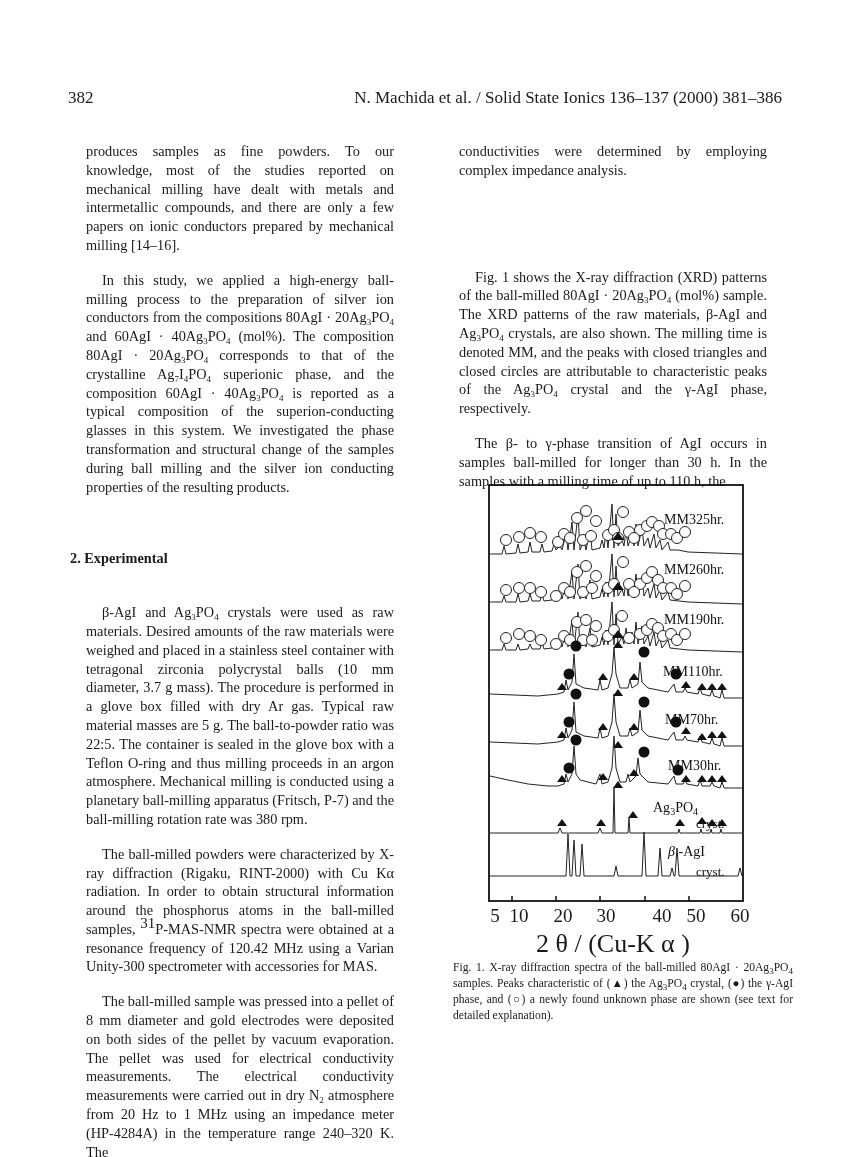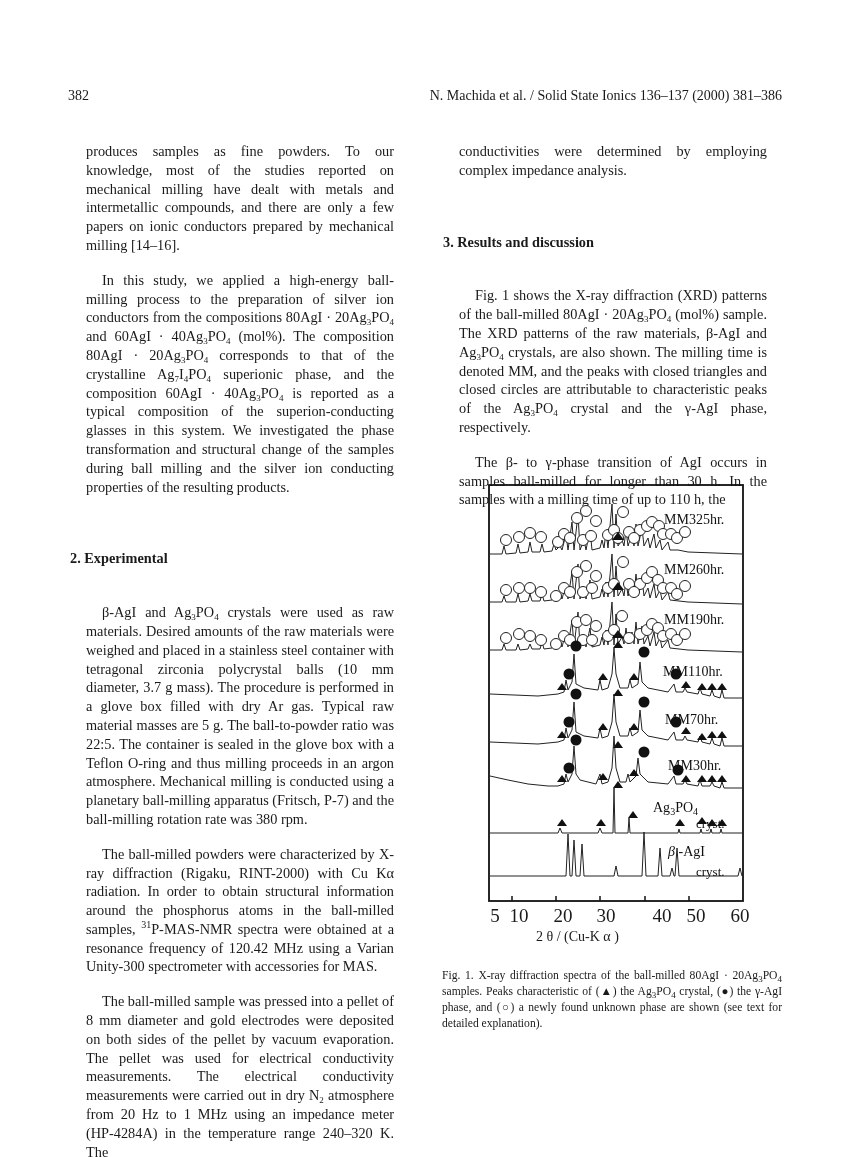--- a/index.html
+++ b/index.html
@@ -1,37 +1,37 @@
 <!DOCTYPE html>
 <html><head>
 <meta charset="utf-8">
 <style>
   html, body { margin: 0; padding: 0; background: #ffffff; }
   body { width: 849px; height: 1157px; position: relative; overflow: hidden;
          font-family: "Liberation Serif", "DejaVu Serif", serif; color: #1a1a1a; }
   .header { position: absolute; top: 88px; left: 68px; width: 714px; height: 18px;
-            font-size: 14px; }
+            font-size: 17px; }
   .header .pg { position: absolute; left: 0; top: 0; }
   .header .run { position: absolute; left: 12px; right: 0; top: 0; text-align: right; }
   .col { position: absolute; top: 126px; width: 340px; font-size: 14.3px; line-height: 18.8px;
          text-align: justify; }
   .col.left { left: 70px; }
   .col.right { left: 443px; }
   .col p { margin: 16px; text-indent: 16px; }
   .col p.noindent { text-indent: 0; }
   .col h2 { font-size: 14.3px; font-weight: bold; margin: 0; text-indent: 0; }
   sub { font-size: 9px; vertical-align: -3px; line-height: 0; }
-  sup { font-size: 10px; vertical-align: 6px; line-height: 0; }
+  sup { font-size: 15px; vertical-align: 6px; line-height: 0; }
   .figure { position: absolute; left: 488px; top: 484px; width: 214px; height: 418px; }
   .axis-ticks { position: absolute; left: 478px; top: 905px; width: 280px; height: 24px;
                 font-size: 19px; }
   .axis-ticks span { position: absolute; top: 0; transform: translateX(-50%); }
-  .axis-label { position: absolute; left: 536px; top: 929px; font-size: 14px; }
-  .caption { position: absolute; left: 442px; top: 960px; width: 340px; font-size: 11.6px;
-             line-height: 16px; text-align: justify; margin-top: 8px; }
+  .axis-label { position: absolute; left: 536px; top: 929px; font-size: 26px; }
+  .caption { position: absolute; left: 453px; top: 960px; width: 340px; font-size: 11.6px;
+             line-height: 16px; text-align: justify; }
 </style>
 </head>
 <body>
 
 <div class="header">
   <span class="pg">382</span>
   <span class="run">N. Machida et al. / Solid State Ionics 136–137 (2000) 381–386</span>
 </div>
 
 <div class="col left">
@@ -41,21 +41,20 @@
   <h2>2.  Experimental</h2>
   <div style="height:19px"></div>
   <p><span>β-AgI and Ag</span><sub>3</sub><span>PO</span><sub>4</sub><span> crystals were used as raw materials. Desired amounts of the raw materials were weighed and placed in a stainless steel container with tetragonal zirconia polycrystal balls (10 mm diameter, 3.7 g mass). The procedure is performed in a glove box filled with dry Ar gas. Typical raw material masses are 5 g. The ball-to-powder ratio was 22:5. The container is sealed in the glove box with a Teflon O-ring and thus milling proceeds in an argon atmosphere. Mechanical milling is conducted using a planetary ball-milling apparatus (Fritsch, P-7) and the ball-milling rotation rate was 380 rpm.</span></p>
   <p><span>The ball-milled powders were characterized by X-ray diffraction (Rigaku, RINT-2000) with Cu Kα radiation. In order to obtain structural information around the phosphorus atoms in the ball-milled samples, </span><sup>31</sup><span>P-MAS-NMR spectra were obtained at a resonance frequency of 120.42 MHz using a Varian Unity-300 spectrometer with accessories for MAS.</span></p>
   <p><span>The ball-milled sample was pressed into a pellet of 8 mm diameter and gold electrodes were deposited on both sides of the pellet by vacuum evaporation. The pellet was used for electrical conductivity measurements. The electrical conductivity measurements were carried out in dry N</span><sub>2</sub><span> atmosphere from 20 Hz to 1 MHz using an impedance meter (HP-4284A) in the temperature range 240–320 K. The</span></p>
 </div>
 
 <div class="col right">
   <p class="noindent">conductivities were determined by employing complex impedance analysis.</p>
   <div style="height:37px"></div>
-  <h2>3.  Results and discussion</h2>
   <div style="height:19px"></div>
   <p><span>Fig. 1 shows the X-ray diffraction (XRD) patterns of the ball-milled 80AgI · 20Ag</span><sub>3</sub><span>PO</span><sub>4</sub><span> (mol%) sample. The XRD patterns of the raw materials, β-AgI and Ag</span><sub>3</sub><span>PO</span><sub>4</sub><span> crystals, are also shown. The milling time is denoted MM, and the peaks with closed triangles and closed circles are attributable to characteristic peaks of the Ag</span><sub>3</sub><span>PO</span><sub>4</sub><span> crystal and the γ-AgI phase, respectively.</span></p>
   <p>The β- to γ-phase transition of AgI occurs in samples ball-milled for longer than 30 h. In the samples with a milling time of up to 110 h, the</p>
 </div>
 
 <div class="figure">
   <svg width="256" height="418" viewBox="0 0 256 418" xmlns="http://www.w3.org/2000/svg">
     <rect x="1" y="1" width="254" height="416" fill="none" stroke="#111" stroke-width="1.8"></rect>
 
     <g stroke="#111" stroke-width="1.5">

